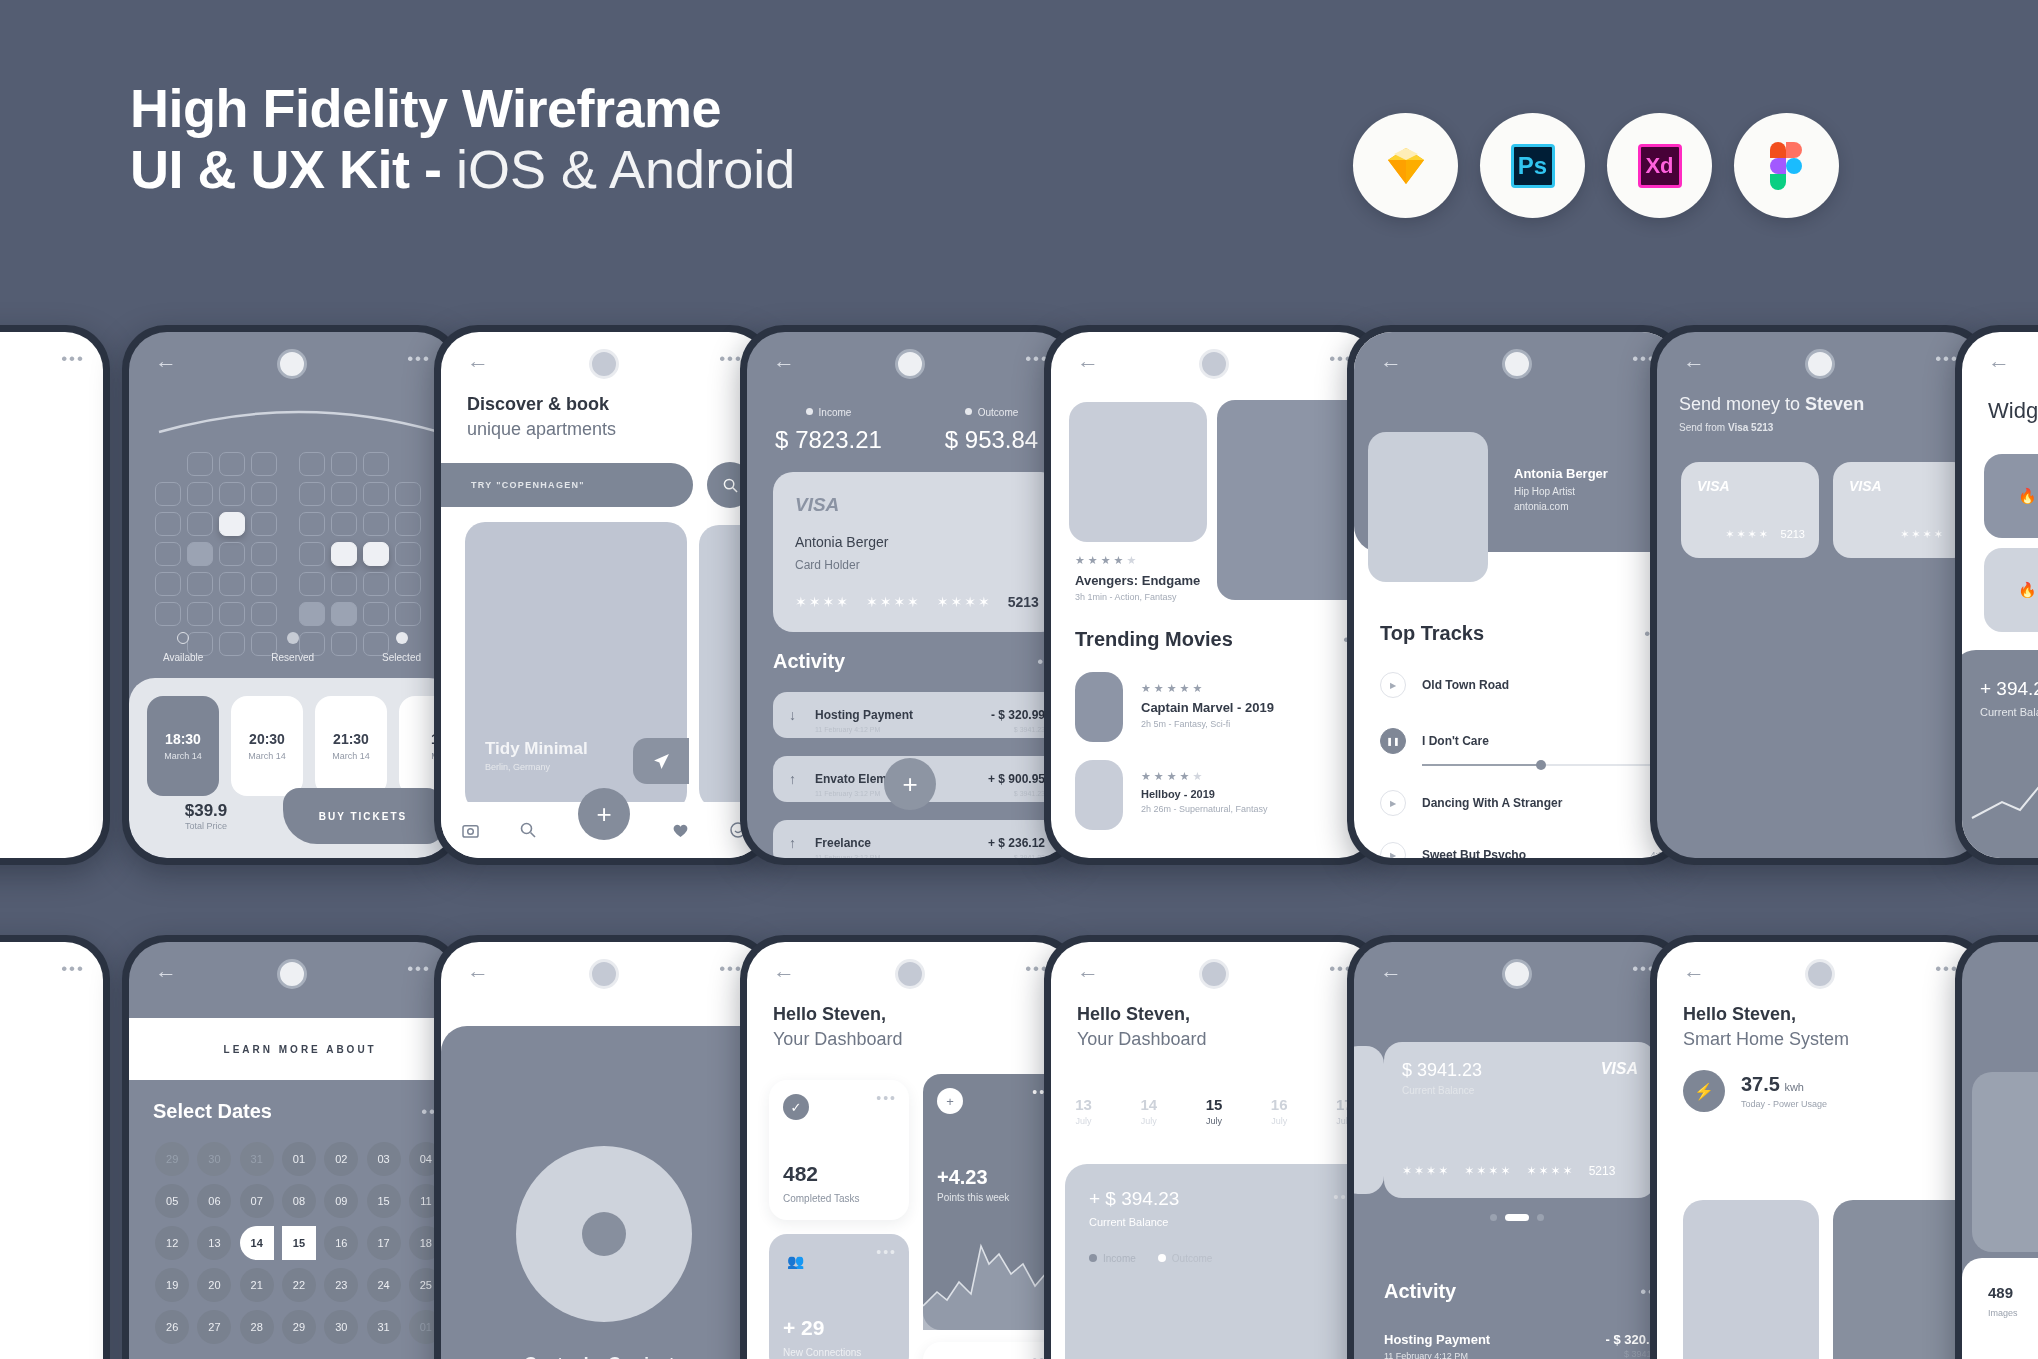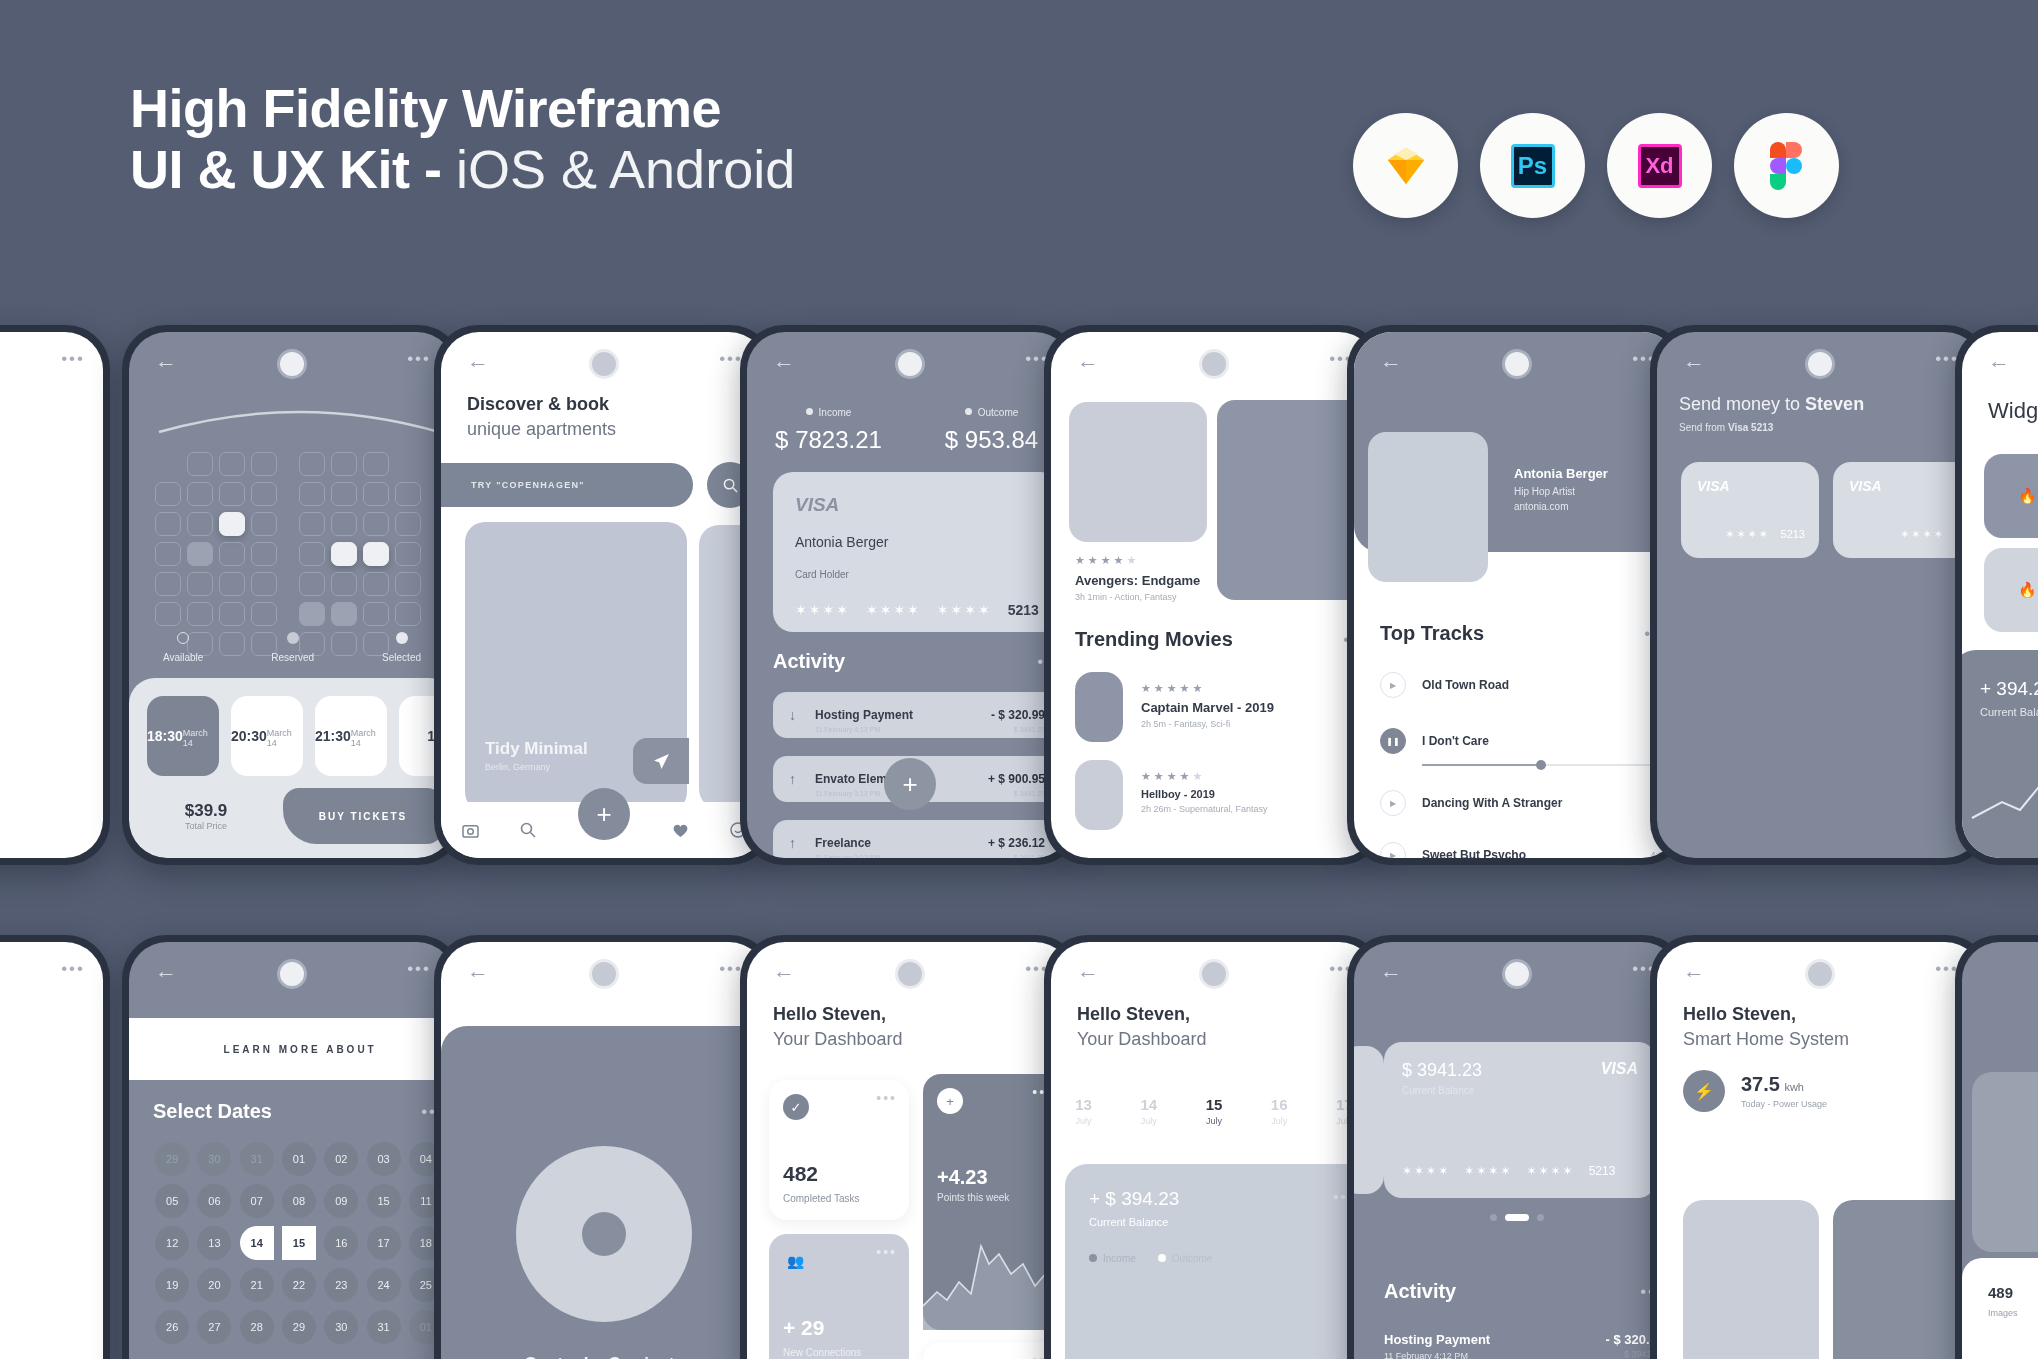--- a/index.html
+++ b/index.html
@@ -63,21 +63,21 @@
   .seat.res{background:#9ba3b3;border-color:#9ba3b3;}
   .seat.sel{background:#eef0f4;border-color:#eef0f4;box-shadow:0 3px 7px rgba(0,0,0,.2);}
   .seat.hid{visibility:hidden;}
   .legend{position:absolute;top:300px;left:0;width:100%;display:flex;justify-content:space-around;}
   .legend .lg{text-align:center;}
   .legend .d0{width:12px;height:12px;border-radius:50%;border:1.5px solid #dde0e6;margin:0 auto 8px;}
   .legend .d1{width:12px;height:12px;border-radius:50%;background:#e7e9ee;margin:0 auto 8px;}
   .legend .lbl{font-size:10px;color:#e9ebef;}
   .bottomsheet{position:absolute;left:0;bottom:0;width:100%;height:180px;background:#e3e6eb;border-radius:26px 26px 38px 38px;}
   .timerow{position:absolute;left:18px;top:18px;display:flex;gap:12px;}
-  .timecard{width:72px;height:80px;border-radius:16px;background:#fff;display:flex;align-items:center;justify-content:center;}
+  .timecard{width:72px;height:100px;border-radius:16px;background:#fff;display:flex;flex-direction:column;align-items:center;justify-content:center;}
   .timecard.act{background:#7d8595;}
   .timecard .tt{font-size:14px;font-weight:bold;color:#3a4150;}
   .timecard .td{font-size:9px;color:#9299a6;margin-top:4px;}
   .timecard.act .tt{color:#fff;} .timecard.act .td{color:#e2e5ea;}
   .pricerow{position:absolute;left:0;bottom:14px;width:100%;display:flex;align-items:center;}
   .pr{flex:1;text-align:center;}
   .pr .pp{font-size:17px;font-weight:bold;color:#333a46;}
   .pr .pl{font-size:9px;color:#8f97a4;}
   .buybtn{width:160px;height:56px;border-radius:16px 16px 16px 34px;background:#7d8595;color:#fff;font-size:10px;font-weight:bold;letter-spacing:2px;display:flex;align-items:center;justify-content:center;margin-right:12px;}
 
@@ -99,21 +99,21 @@
   
   #p3{left:740px;top:325px;}
   .iohead{position:absolute;top:70px;left:0;width:100%;display:flex;}
   .io{flex:1;text-align:center;}
   .io .ldot{display:inline-block;width:7px;height:7px;border-radius:50%;background:#e6e8ed;margin-right:6px;vertical-align:middle;}
   .io .lbl{font-size:10px;color:#e7e9ee;}
   .io .val{font-size:24px;color:#fff;margin-top:6px;}
   .visacard{position:absolute;left:26px;top:140px;width:288px;height:160px;border-radius:20px;background:#d6dae2;padding:22px;}
   .visaword{font-size:19px;font-style:italic;font-weight:bold;color:#8b93a3;}
   .vname{font-size:14px;color:#3c4350;margin-top:18px;}
-  .vsub{font-size:10px;color:#6f7785;margin-top:19px;}
+  .vsub{font-size:12px;color:#6f7785;margin-top:8px;}
   .vnum{display:flex;gap:16px;align-items:center;margin-top:22px;}
   .vnum .st{letter-spacing:2px;color:#fff;font-size:14px;}
   .vnum .lastn{font-size:14px;font-weight:bold;color:#3b4250;}
   .actrow{position:absolute;left:26px;width:288px;height:46px;border-radius:14px;background:#cfd4dd;display:flex;align-items:center;padding:0 16px;}
   .actrow .ar{color:#6e7685;font-size:14px;width:26px;}
   .actrow .nm{font-size:12px;color:#353c49;font-weight:bold;flex:1;}
   .actrow .am{font-size:12px;color:#2f3643;font-weight:bold;}
   .actrow .sb{position:absolute;left:42px;bottom:5px;font-size:7px;color:#b9bfc9;}
   .actrow .sb2{position:absolute;right:16px;bottom:5px;font-size:7px;color:#b9bfc9;}
 

